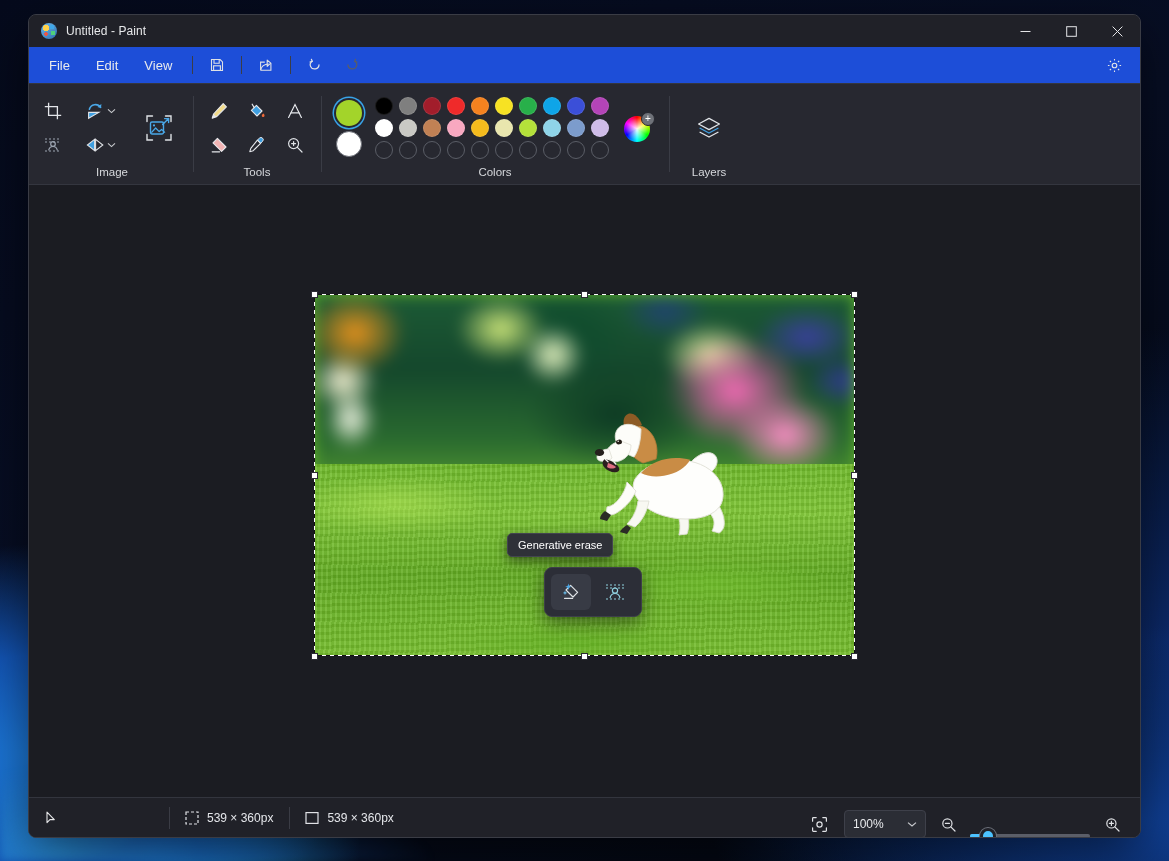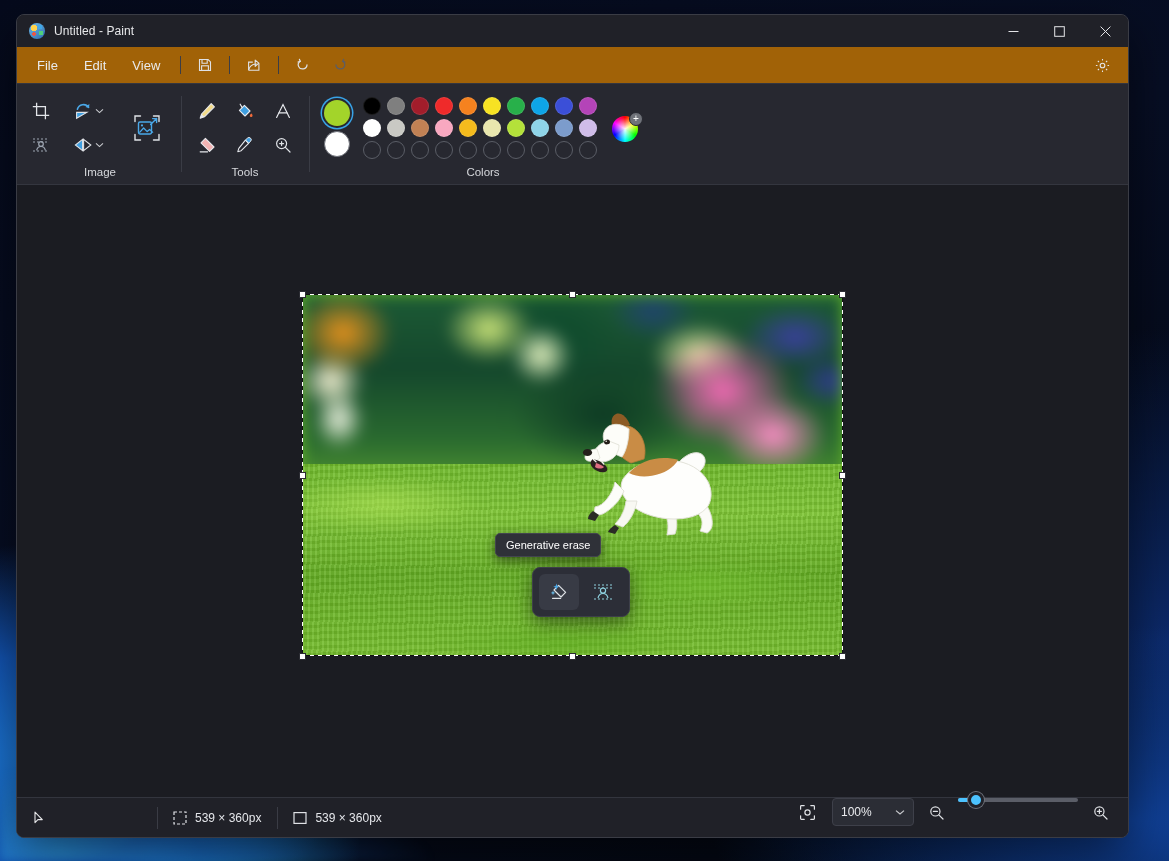--- a/index.html
+++ b/index.html
@@ -27,21 +27,21 @@
     position: absolute; left: 0; bottom: 0; width: 430px; height: 200px;
     background:
       radial-gradient(ellipse 200px 120px at 60px 190px, rgba(60,190,250,.55), rgba(0,0,0,0) 70%),
       radial-gradient(ellipse 260px 90px at 250px 205px, rgba(30,110,220,.45), rgba(0,0,0,0) 72%);
     filter: blur(4px);
   }
 
   
   #window {
     position: absolute;
-    left: 16px; top: 14px;
+    left: 28px; top: 14px;
     width: 1113px; height: 824px;
     background: #202128;
     border-radius: 8px;
     border: 1px solid #3a3c45;
     overflow: hidden;
     display: flex; flex-direction: column;
     box-shadow: 0 18px 50px rgba(0,0,0,.55);
   }
 
   
@@ -71,21 +71,21 @@
   .wcbtn {
     width: 46px; height: 32px;
     display: flex; align-items: center; justify-content: center;
     color: #e4e5e8;
   }
 
   
   .menubar {
     height: 36px; display: flex; align-items: center;
     padding-left: 8px; flex: 0 0 auto; position: relative;
-    background: #a16207;
+    background: #1d4ed8;
   }
   .menu-item {
     font-size: 13px; color: #e9eaec;
     padding: 5px 12px; border-radius: 4px; margin-right: 2px;
   }
   .qsep { width: 1px; height: 18px; background: #3b3d46; margin: 0 6px; }
   .qbtn {
     width: 32px; height: 28px; border-radius: 4px;
     display: flex; align-items: center; justify-content: center;
     color: #dfe1e5; margin: 0 2px;
@@ -296,21 +296,21 @@
   .sb-cell {
     display: flex; align-items: center; gap: 8px;
     height: 40px; padding: 0 16px; position: relative;
   }
   .sb-cell + .sb-cell::before {
     content: ""; position: absolute; left: 0; top: 9px; bottom: 9px;
     width: 1px; background: #3a3c45;
   }
   .sb-right {
     position: absolute; right: 14px; top: 0; height: 40px;
-    display: flex; align-items: flex-start; gap: 8px;
+    display: flex; align-items: flex-end; gap: 8px;
   }
   .zoom-select {
     width: 82px; height: 28px; border-radius: 4px;
     background: #2b2d35; border: 1px solid #3e404a;
     display: flex; align-items: center; justify-content: space-between;
     padding: 0 8px; font-size: 12px; color: #e9eaed;
   }
   .zoom-track {
     width: 120px; height: 4px; border-radius: 2px;
     background: #5b5e68; position: relative;
@@ -548,20 +548,32 @@
           </div>
         <div class="colorwheel">
           <div class="disc"></div>
           <div class="plus">+</div>
         </div>
       </div>
       <div class="rgroup-label">Colors</div>
     </div>
 
 
+    <div class="rgroup" style="width:80px">
+      <div class="rgroup-body">
+        <div class="bigbtn">
+          <svg class="icon" width="28" height="28" viewBox="0 0 28 28" fill="none">
+            <path d="M14 4.4 24.4 10 14 15.6 3.6 10z" fill="none" stroke="#dfe2e6" stroke-width="1.3" stroke-linejoin="round"></path>
+            <path d="M4.6 14 14 19 23.4 14" stroke="#3f9fe0" stroke-width="1.4" fill="none" stroke-linejoin="round"></path>
+            <path d="M4.6 18 14 23 23.4 18" stroke="#dfe2e6" stroke-width="1.4" fill="none" stroke-linejoin="round"></path>
+          </svg>
+        </div>
+      </div>
+      <div class="rgroup-label">Layers</div>
+    </div>
   </div>
 
   <div class="canvas-area">
     <div class="art-wrap">
       <div class="artwork">
         <div class="bg-top"></div>
         <div class="bg-grass"></div>
         <svg class="dog" viewBox="0 0 196 146" fill="none">
 
           <path d="M104 62c6-9 16-16 24-14 7 2 8 10 3 16-5 6-13 9-18 7" fill="#fdfdfb" stroke="#e2e2da" stroke-width="1"></path>

